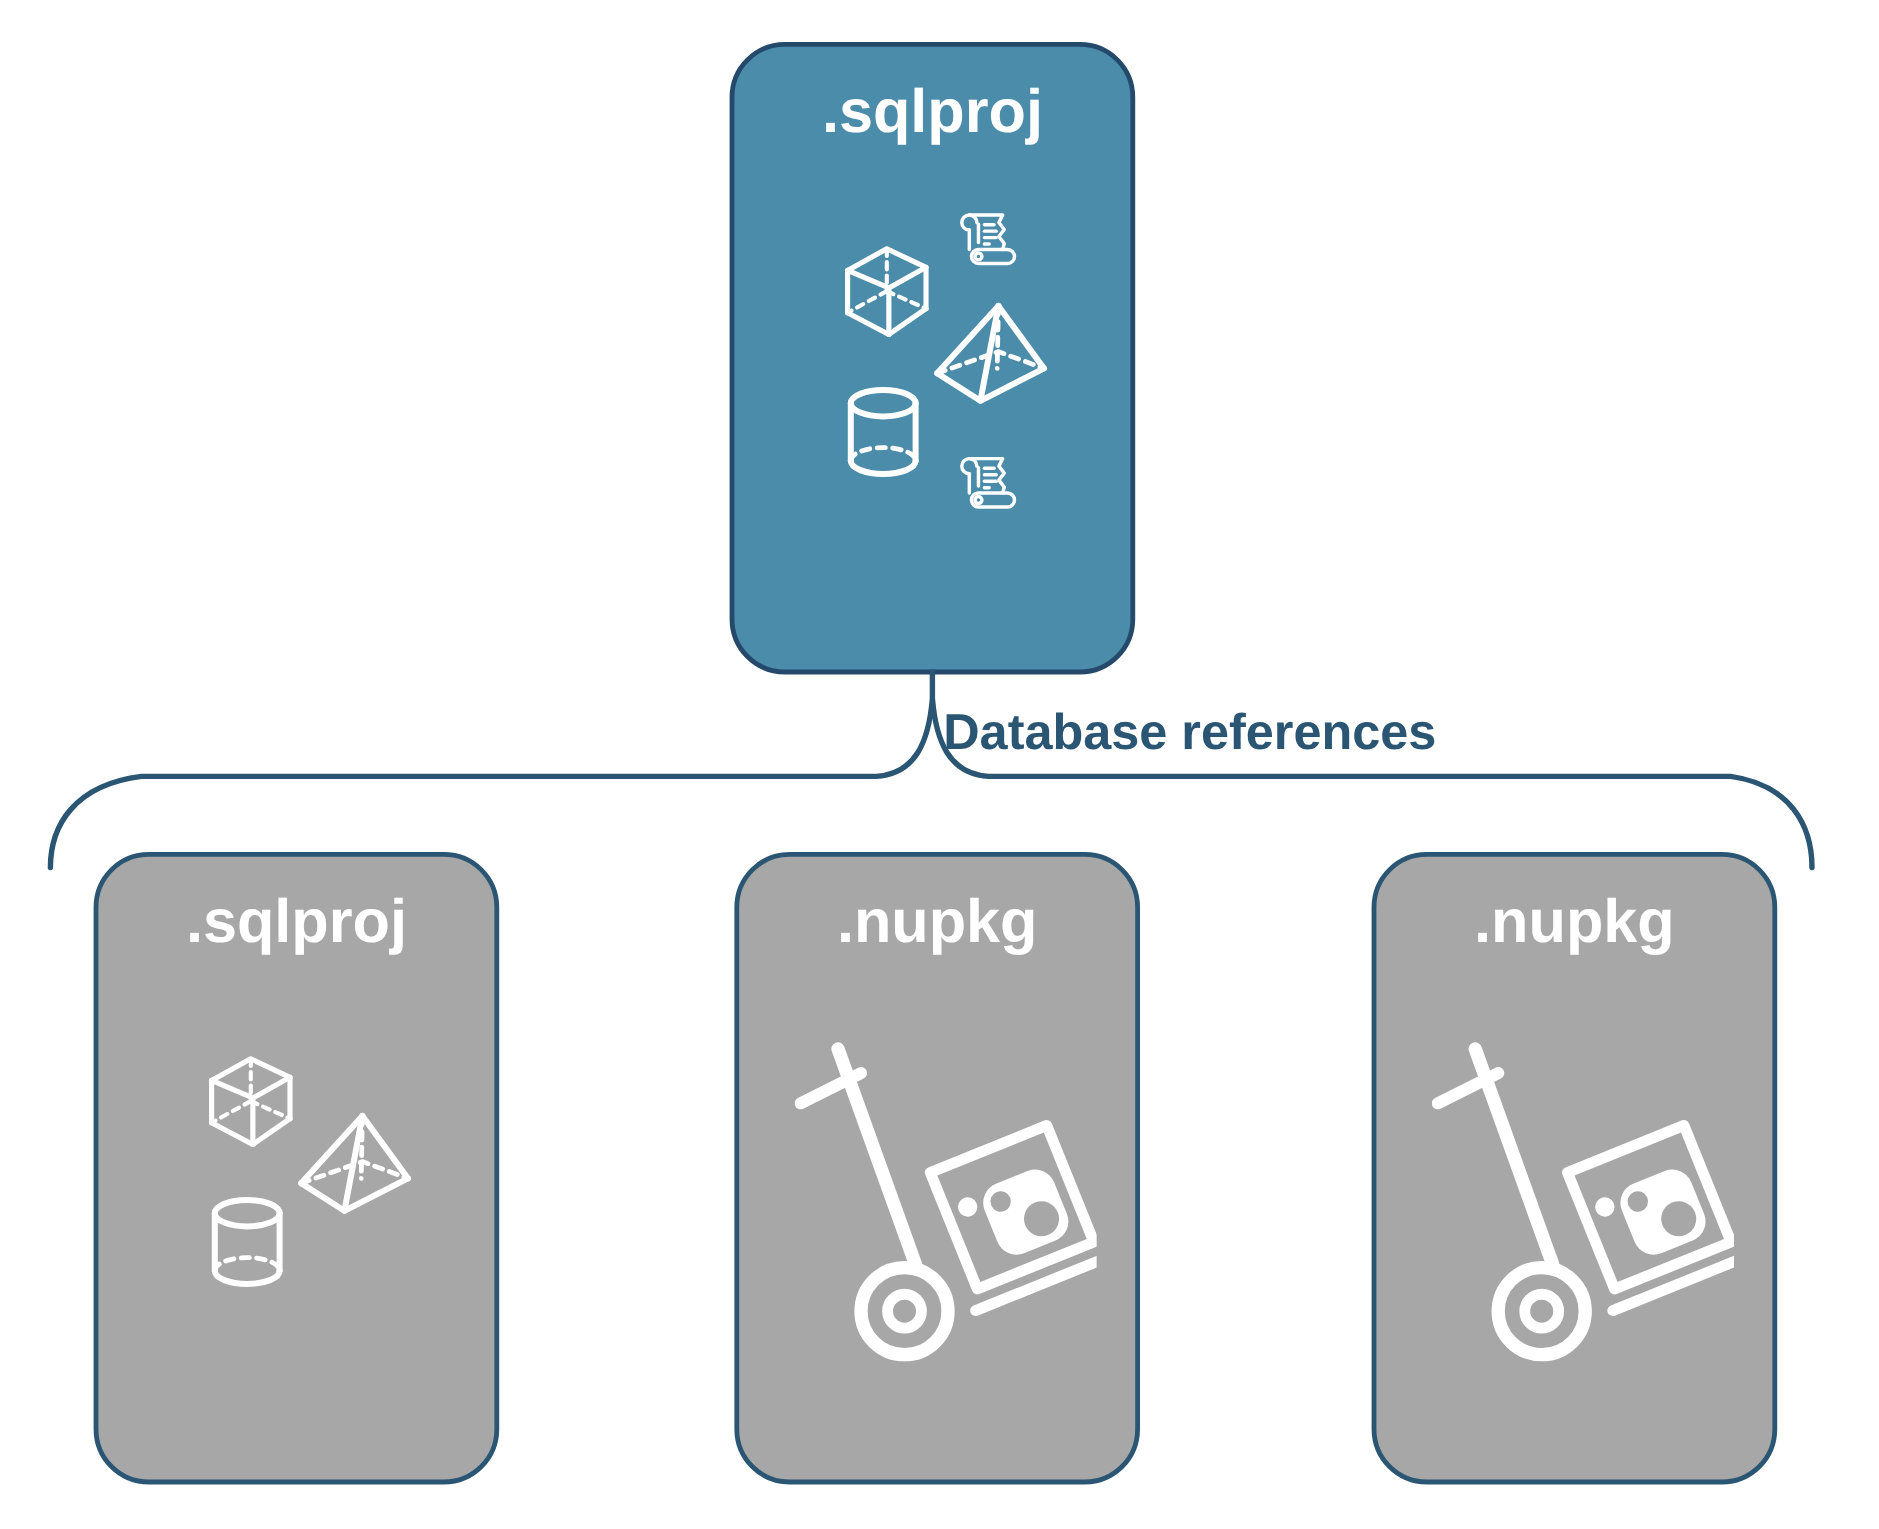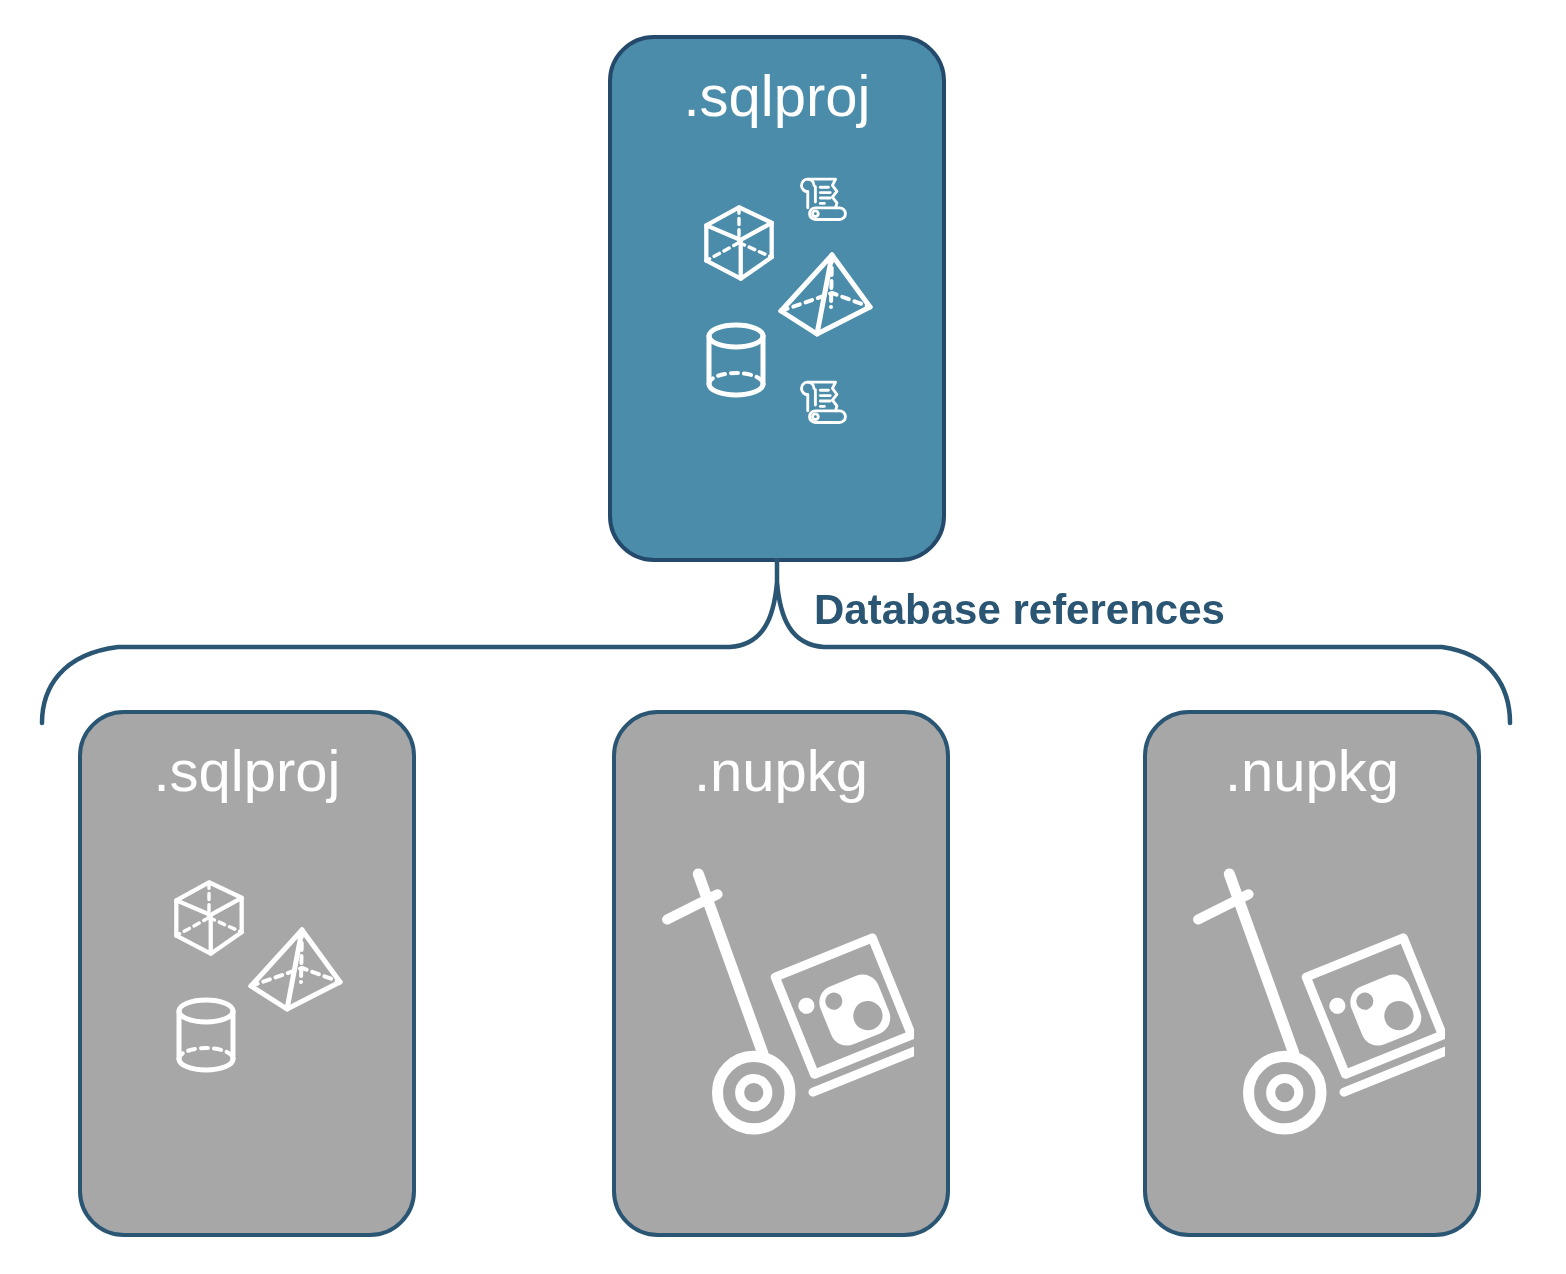--- a/index.html
+++ b/index.html
@@ -9,33 +9,33 @@
   }
   .card {
     position:absolute; width:338px; height:527px; box-sizing:border-box;
     border:4px solid #2A5674; border-radius:46px; background:#A7A7A7;
   }
   .card.root { left:608px; top:35px; background:#4A8CA9; border-color:#24496B; }
   .card.c1 { left:78px;  top:710px; }
   .card.c2 { left:612px; top:710px; }
   .card.c3 { left:1143px; top:710px; }
   .card-title {
-    margin:28px 0 0 0; text-align:center; font-size:58px; font-weight:normal;
+    margin:28px 0 0 0; text-align:center; font-size:51px; font-weight:bold;
     color:#ffffff; line-height:1; letter-spacing:0px;
   }
   .icon { position:absolute; display:block; }
   .icon-cube     { left:84px;  top:162px; width:86px;  height:84px; }
   .icon-scroll-a { left:184px; top:133px; width:54px;  height:52px; }
   .icon-pyramid  { left:163px; top:211px; width:100px; height:88px; }
   .icon-cylinder { left:91px;  top:283px; width:66px;  height:76px; }
   .icon-scroll-b { left:184px; top:336px; width:54px;  height:52px; }
   .icon-dolly    { left:46px;  top:148px; width:252px; height:282px; }
   .brace { position:absolute; left:30px; top:550px; width:1492px; height:190px; }
   .edge-label {
-    position:absolute; left:814px; top:586px; font-size:42px; font-weight:bold;
+    position:absolute; left:786px; top:586px; font-size:42px; font-weight:bold;
     color:#2A5674; white-space:nowrap;
   }
   .symdefs { position:absolute; width:0; height:0; overflow:hidden; }
 </style>
 </head>
 <body>
 
 <svg class="symdefs" aria-hidden="true">
   <defs>
     <symbol id="sym-cube" viewBox="0 0 100 95">

